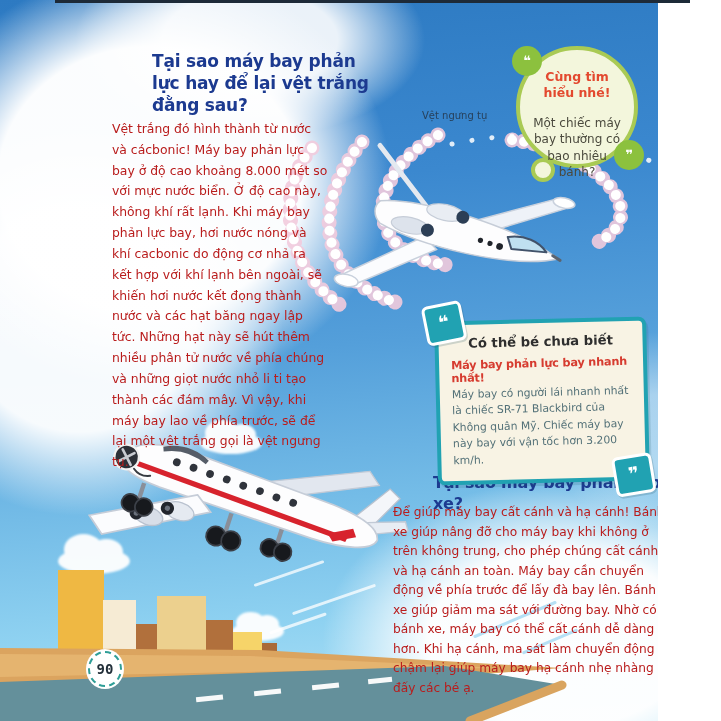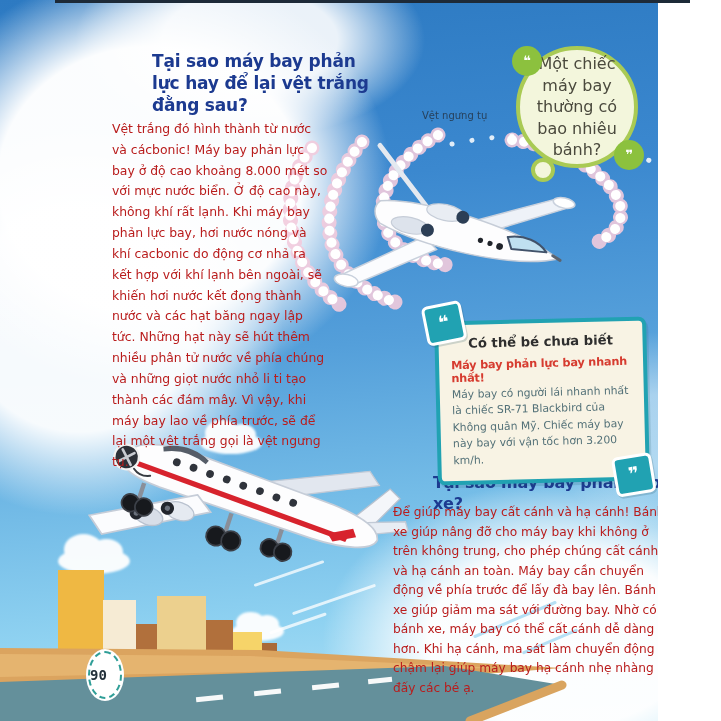--- a/index.html
+++ b/index.html
@@ -33,21 +33,21 @@
   .b1{left:112px;top:119px;width:217px;font-size:12.4px;line-height:1.68;}
   .b2{left:393px;top:503px;width:280px;font-size:12.2px;line-height:1.6;}
   .contrail-label{position:absolute;left:422px;top:110px;font-size:10px;color:#27415c;}
 
   
   .bubble{position:absolute;left:516px;top:46px;width:122px;height:122px;border-radius:50%;
     background:#f3f6dc;border:4px solid #a9ca54;box-sizing:border-box;z-index:20;text-align:center;}
   .bubble-tail{position:absolute;left:531px;top:158px;width:24px;height:24px;border-radius:50%;
     background:#f3f6dc;border:4px solid #a9ca54;box-sizing:border-box;z-index:19;}
   .bubble-title{margin-top:19px;color:#e3492f;font-weight:bold;font-size:12.5px;line-height:1.25;padding:0 12px;}
-  .bubble-question{margin-top:3px;font-size:16px;line-height:1.35;color:#4a493d;padding:0 11px;}
+  .bubble-question{margin-top:15px;font-size:12px;line-height:1.35;color:#4a493d;padding:0 11px;}
   .q-badge-round{position:absolute;width:30px;height:30px;border-radius:50%;background:#8cc13e;
     color:#fff;font-size:13px;line-height:30px;text-align:center;font-weight:bold;}
   .qb-open{left:-8px;top:-4px;}
   .qb-close{right:-10px;bottom:-6px;}
 
   
   .factbox{position:absolute;left:436px;top:319px;width:212px;background:#f8f3e4;
     border:4px solid #21a2b2;border-radius:8px;box-sizing:border-box;transform:rotate(-1.4deg);
     padding:11px 12px 12px;z-index:20;box-shadow:2px 3px 0 rgba(30,80,95,.15);}
   .factbox-title{text-align:center;font-weight:bold;font-size:13.2px;color:#2e2e2e;}
@@ -60,23 +60,23 @@
   .fq-close{right:-8px;bottom:-18px;transform:rotate(-8deg);}
 
   
   .building{position:absolute;}
   .win-dots{background-image:radial-gradient(rgba(0,0,0,.28) 2px, transparent 2.6px);
     background-size:15px 21px;background-position:7px 9px;}
   .win-stripes{background-image:repeating-linear-gradient(180deg,transparent 0 6px,#fff 6px 10px);
     background-size:70% 100%;background-repeat:no-repeat;background-position:50% 6px;}
 
   
-  .page-badge{position:absolute;left:88px;top:651px;width:34px;height:48px;border-radius:50%;
+  .page-badge{position:absolute;left:88px;top:651px;width:34px;height:36px;border-radius:50%;
     background:#fff;border:2px dashed #2f9e97;box-sizing:border-box;z-index:30;
-    display:flex;align-items:center;box-shadow:0 0 0 2px #fff;}
+    display:flex;align-items:center;justify-content:center;box-shadow:0 0 0 2px #fff;}
   .page-badge span{font-size:14px;font-weight:bold;color#:#222;color:#23303a;font-family:"DejaVu Sans Mono",monospace;}
 
   svg{position:absolute;overflow:visible;}
 </style>
 </head>
 <body>
 
 <div class="artboard">
   <div class="sky"></div>
 
@@ -197,20 +197,21 @@
     </g>
   </svg>
 
   <div class="sec-title t1">Tại sao máy bay phản lực hay để lại vệt trắng đằng sau?</div>
   <div class="body-text b1">Vệt trắng đó hình thành từ nước và cácbonic! Máy bay phản lực bay ở độ cao khoảng 8.000 mét so với mực nước biển. Ở độ cao này, không khí rất lạnh. Khi máy bay phản lực bay, hơi nước nóng và khí cacbonic do động cơ nhả ra kết hợp với khí lạnh bên ngoài, sẽ khiến hơi nước kết đọng thành nước và các hạt băng ngay lập tức. Những hạt này sẽ hút thêm nhiều phân tử nước về phía chúng và những giọt nước nhỏ li ti tạo thành các đám mây. Vì vậy, khi máy bay lao về phía trước, sẽ để lại một vệt trắng gọi là vệt ngưng tụ.</div>
 
   <div class="bubble-tail"></div>
   <div class="bubble">
     <div class="q-badge-round qb-open">❝</div>
     <div class="q-badge-round qb-close">❞</div>
+    <div class="bubble-title">Cùng tìm hiểu nhé!</div>
     <div class="bubble-question">Một chiếc máy bay thường có bao nhiêu bánh?</div>
   </div>
 
   <div class="factbox">
     <div class="q-badge-square fq-open">❝</div>
     <div class="q-badge-square fq-close">❞</div>
     <div class="factbox-title">Có thể bé chưa biết</div>
     <div class="factbox-highlight">Máy bay phản lực bay nhanh nhất!</div>
     <div class="factbox-body">Máy bay có người lái nhanh nhất là chiếc SR-71 Blackbird của Không quân Mỹ. Chiếc máy bay này bay với vận tốc hơn 3.200 km/h.</div>
   </div>

